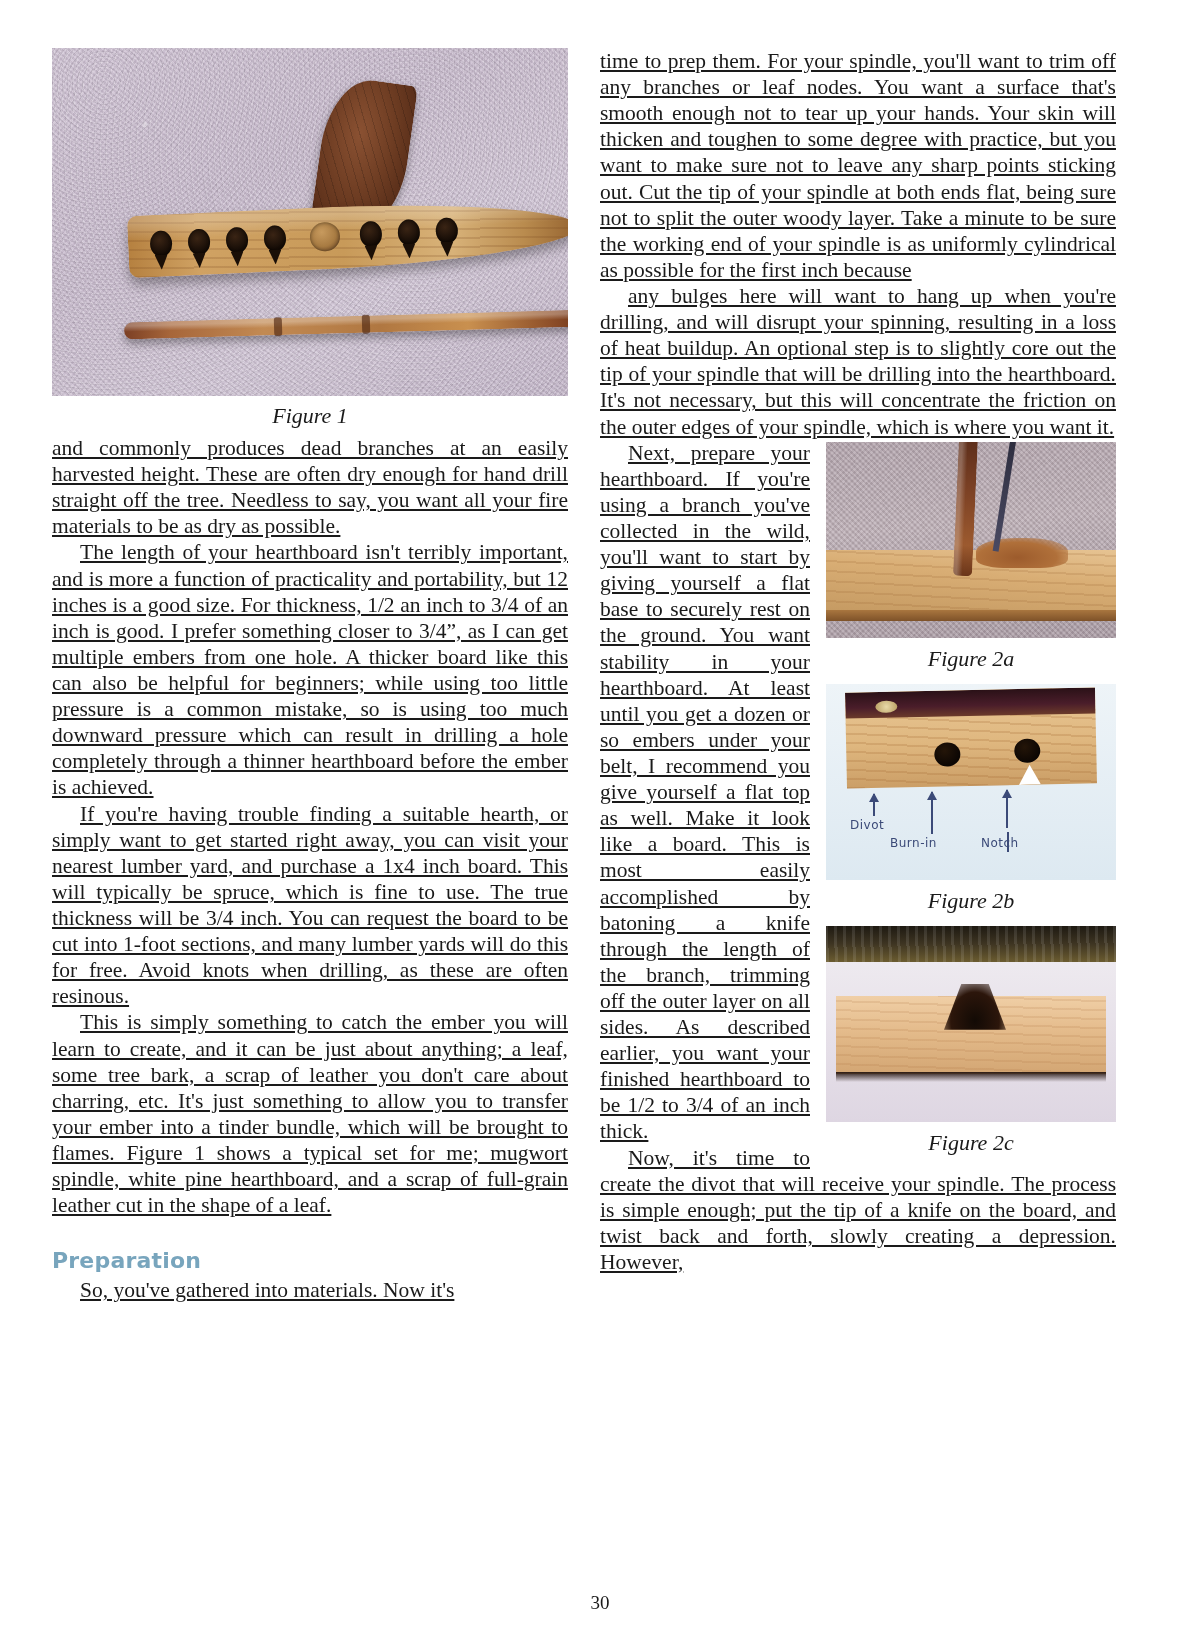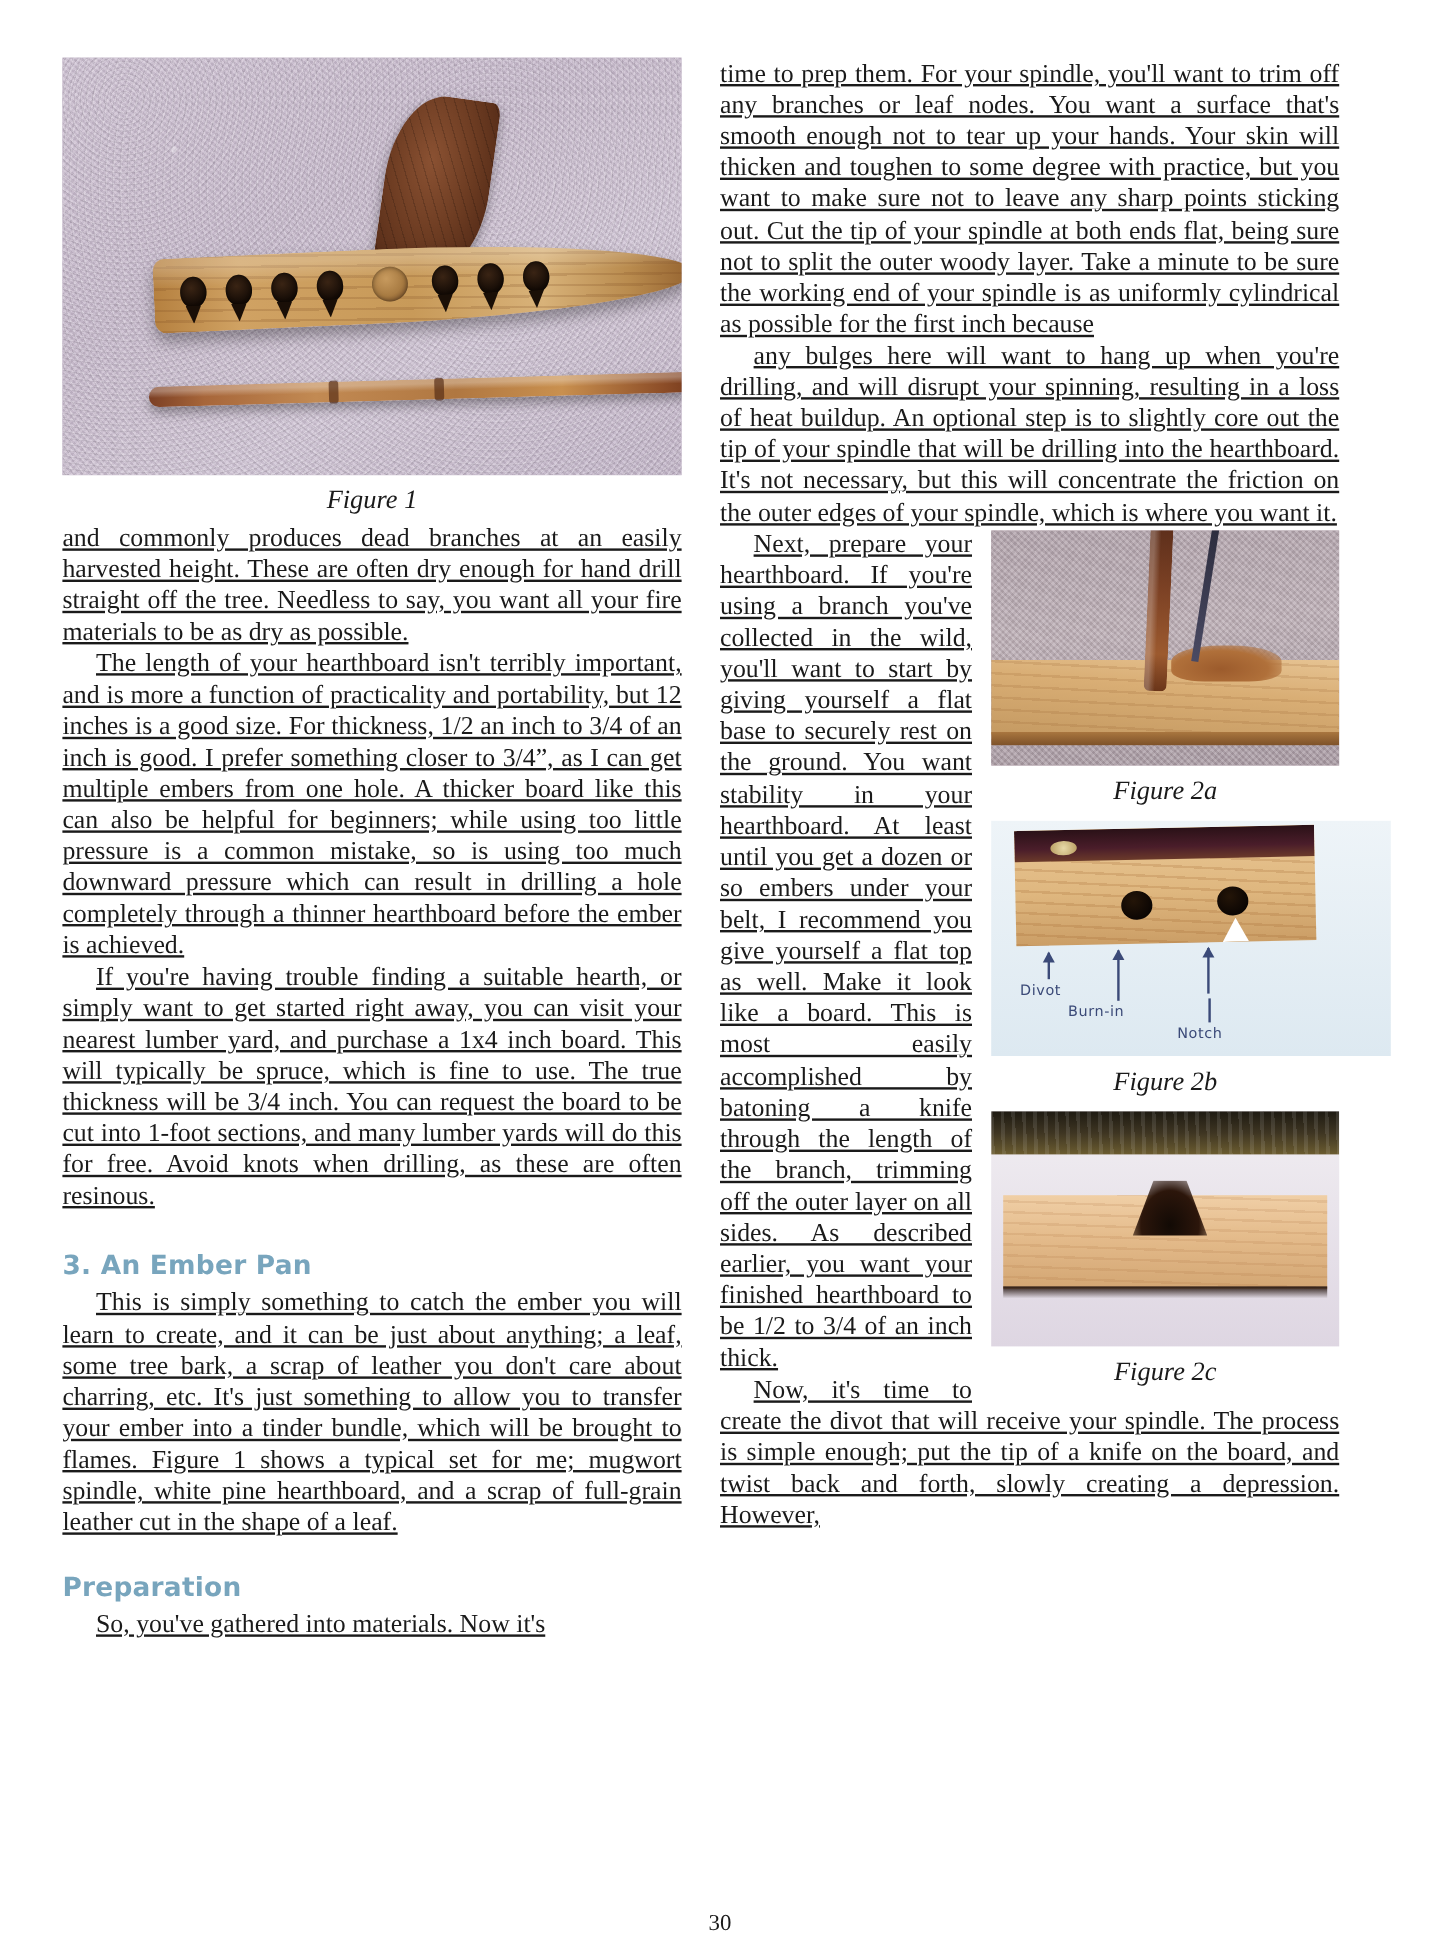--- a/index.html
+++ b/index.html
@@ -185,21 +185,21 @@
   }
   .f2a-wire {
     position: absolute; left: 176px; top: -10px;
     width: 6px; height: 120px;
     transform: rotate(9deg);
     background: linear-gradient(180deg, #2b2b3c, #4a4a63);
   }
 
   
   .fig2b {
-    width: 333px; height: 196px;
+    width: 290px; height: 196px;
     position: relative; overflow: hidden;
     background: linear-gradient(180deg, #eef4f8 0%, #dde9f1 100%);
   }
   .f2b-photo {
     position: absolute; left: 20px; top: 6px;
     width: 250px; height: 96px;
     overflow: hidden;
     background:
       repeating-linear-gradient(4deg, rgba(160,100,45,.22) 0 2px, transparent 2px 9px),
       linear-gradient(180deg, #e9c795 0%, #dfb77f 55%, #cb9e66 100%);
@@ -330,21 +330,20 @@
           <div class="node" style="left:150px"></div>
           <div class="node" style="left:238px"></div>
         </div>
       </div>
       <div class="fig-caption">Figure 1</div>
 
       <p class="body noindent">and commonly produces dead branches at an easily harvested height.  These are often dry enough for hand drill straight off the tree.  Needless to say, you want all your fire materials to be as dry as possible.</p>
       <p class="body">The length of your hearthboard isn't terribly important, and is more a function of practicality and portability, but 12 inches is a good size.  For thickness, 1/2 an inch to 3/4 of an inch is good. I prefer something closer to 3/4”, as I can get multiple embers from one hole.  A thicker board like this can also be helpful for beginners; while using too little pressure is a common mistake, so is using too much downward pressure which can result in drilling a hole completely through a thinner hearthboard before the ember is achieved.</p>
       <p class="body">If you're having trouble finding a suitable hearth, or simply want to get started right away, you can visit your nearest lumber yard, and purchase a 1x4 inch board.  This will typically be spruce, which is fine to use.  The true thickness will be 3/4 inch.  You can request the board to be cut into 1-foot sections, and many lumber yards will do this for free.  Avoid knots when drilling, as these are often resinous.</p>
 
-      <div class="sec-head first">3. An Ember Pan</div>
       <p class="body">This is simply something to catch the ember you will learn to create, and it can be just about anything; a leaf, some tree bark, a scrap of leather you don't care about charring, etc. It's just something to allow you to transfer your ember into a tinder bundle, which will be brought to flames.  Figure 1 shows a typical set for me; mugwort spindle, white pine hearthboard, and a scrap of full-grain leather cut in the shape of a leaf.</p>
 
       <div class="sec-head">Preparation</div>
       <p class="body">So, you've gathered into materials.  Now it's</p>
     </div>
 
     <div class="col">
 
       <p class="body noindent">time to prep them.  For your spindle, you'll want to trim off any branches or leaf nodes.  You want a surface that's smooth enough not to tear up your hands.  Your skin will thicken and toughen to some degree with practice, but you want to make sure not to leave any sharp points sticking out.  Cut the tip of your spindle at both ends flat, being sure not to split the outer woody layer.  Take a minute to be sure the working end of your spindle is as uniformly cylindrical as possible for the first inch because</p>
       <p class="body">any bulges here will want to hang up when you're drilling, and will disrupt your spinning, resulting in a loss of heat buildup. An optional step is to slightly core out the tip of your spindle that will be drilling into the hearthboard.  It's not necessary, but this will concentrate the friction on the outer edges of your spindle, which is where you want it.</p>
@@ -368,21 +367,21 @@
               <div class="f2b-hole" style="left:88px; top:52px"></div>
               <div class="f2b-hole" style="left:168px; top:50px"></div>
               <div class="f2b-notch"></div>
             </div>
             <div class="f2b-arrow" style="left:47px; top:110px; height:22px"></div>
             <div class="f2b-label" style="left:24px; top:134px">Divot</div>
             <div class="f2b-arrow" style="left:105px; top:108px; height:42px"></div>
             <div class="f2b-label" style="left:64px; top:152px">Burn-in</div>
             <div class="f2b-arrow" style="left:180px; top:106px; height:38px"></div>
             <div class="f2b-tick" style="left:181px; top:148px; height:20px"></div>
-            <div class="f2b-label" style="left:155px; top:170px">Notch</div>
+            <div class="f2b-label" style="left:155px; top:152px">Notch</div>
           </div>
           <div class="fig-caption">Figure 2b</div>
 
           <div class="fig2c">
             <div class="f2c-topbar"></div>
             <div class="f2c-board"></div>
             <div class="f2c-burn"></div>
             <div class="f2c-shadow"></div>
           </div>
           <div class="fig-caption">Figure 2c</div>

